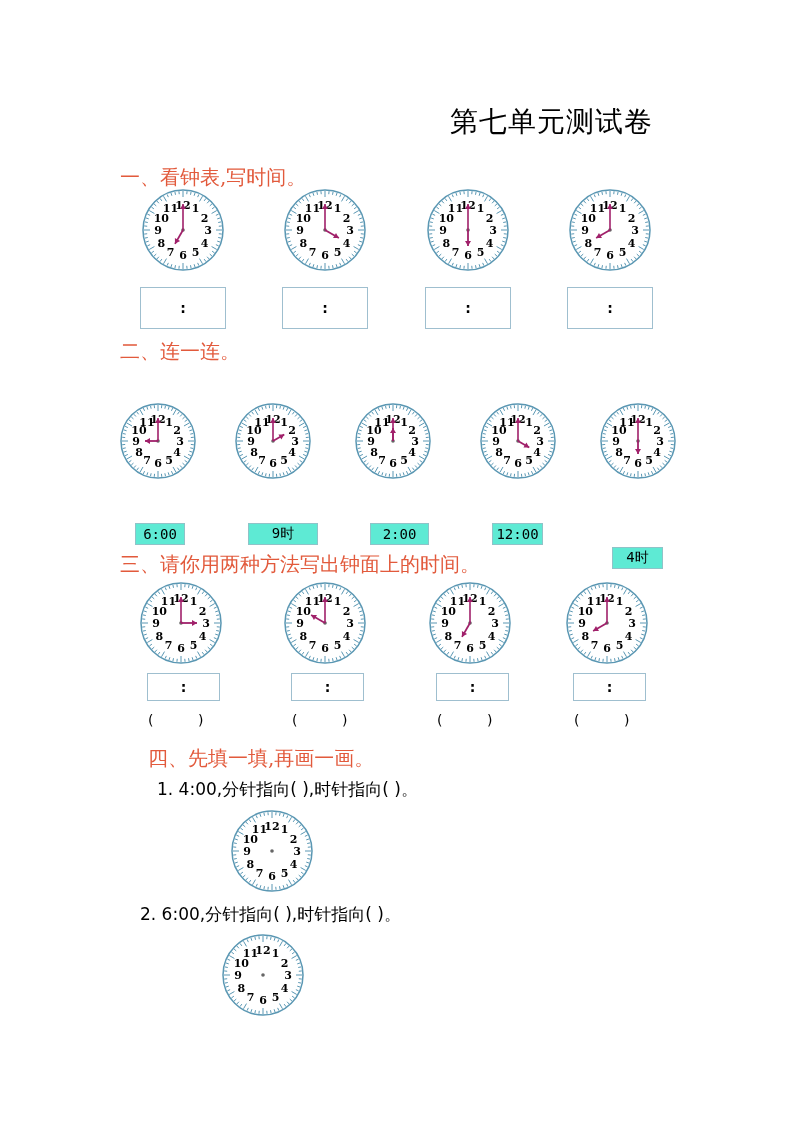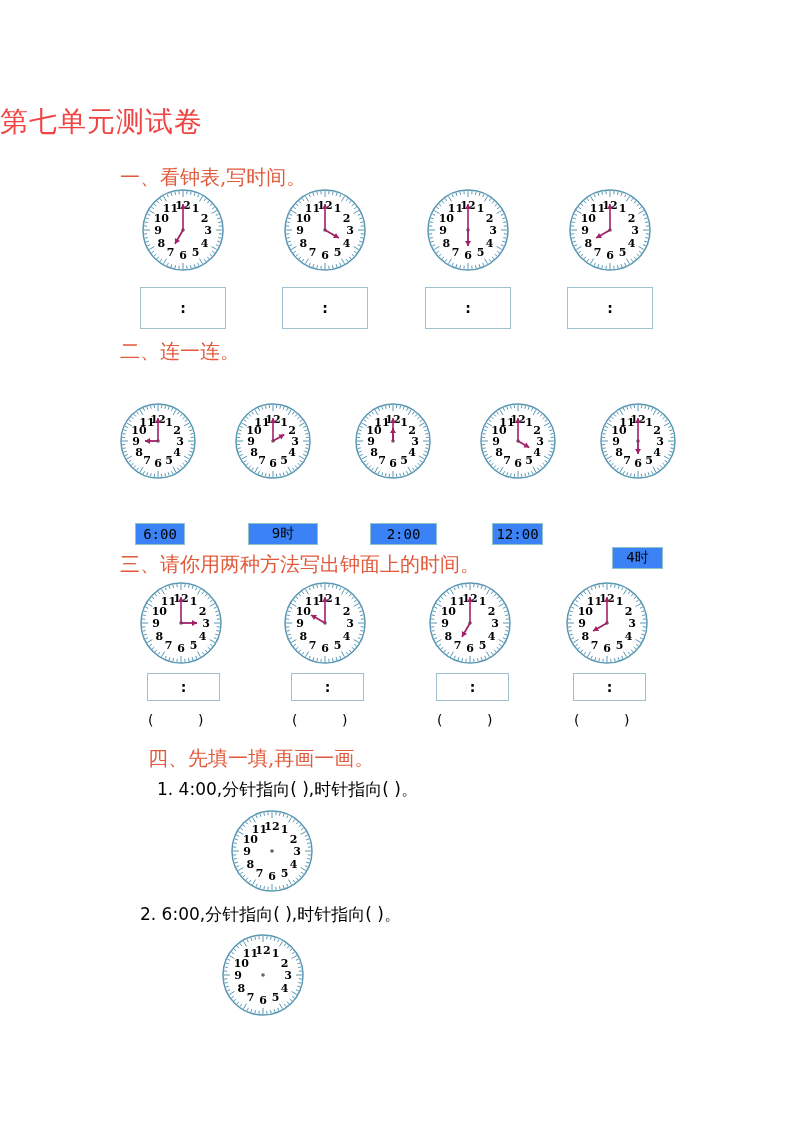--- a/index.html
+++ b/index.html
@@ -1,22 +1,22 @@
 <!DOCTYPE html>
 <html><head>
 <meta charset="utf-8">
 <style>
   * { box-sizing: border-box; margin: 0; padding: 0; }
   body { width: 793px; height: 1122px; background: #ffffff; position: relative; overflow: hidden; font-family: "DejaVu Serif", "Liberation Serif", serif; color: #000; }
   .abs { position: absolute; }
-  .title { left: 0; width: 653px; top: 103px; text-align: left; font-size: 28px; font-family: "DejaVu Serif", serif; letter-spacing: 1px; color: #ef4444; }
+  .title { left: 0; width: 653px; top: 103px; text-align: right; font-size: 28px; font-family: "DejaVu Serif", serif; letter-spacing: 1px; color: #000000; }
   .sec { font-size: 20px; color: #d9534f; color: #e25a3c; font-family: "DejaVu Serif", serif; }
   .clock { position: absolute; }
   .ansbox { position: absolute; border: 1px solid #9fbfcf; background: #fff; display: flex; align-items: center; justify-content: center; font-size: 14px; font-weight: bold; font-family: "DejaVu Sans", sans-serif; }
-  .opt { position: absolute; border: 1px solid #8fc3c8; background: #3b82f6; display:flex; align-items:center; justify-content:center; font-size: 14px; font-family: "DejaVu Sans Mono", monospace; height: 22px; }
+  .opt { position: absolute; border: 1px solid #8fc3c8; background: #5eead4; display:flex; align-items:center; justify-content:center; font-size: 14px; font-family: "DejaVu Sans Mono", monospace; height: 22px; }
   .paren { position: absolute; font-size: 14px; font-family: "DejaVu Sans", sans-serif; }
   .q { position: absolute; font-size: 17px; font-family: "DejaVu Sans", sans-serif; }
 </style>
 </head>
 <body>
 
 <div class="abs title">第七单元测试卷</div>
 
 <div class="abs sec" style="left:120px;top:164px;">一、看钟表,写时间。</div>
 <div id="s1">
@@ -743,21 +743,21 @@
       <text x="-11.00000000000001" y="-15.052558883257646" font-size="11" text-anchor="middle" font-family="DejaVu Serif, serif" font-weight="bold">11</text>
       <text x="-5.3884459162483544e-15" y="-18" font-size="11" text-anchor="middle" font-family="DejaVu Serif, serif" font-weight="bold">12</text>
       <circle cx="0" cy="0" r="1.8" fill="#666"></circle>
       <line x1="0" y1="0" x2="0" y2="-23" stroke="#a0206a" stroke-width="1.6"></line>
       <line x1="0" y1="0" x2="1.592040838891559e-15" y2="13" stroke="#a0206a" stroke-width="1.8"></line>
       <polygon points="0,-23 3,-18 -3,-18" fill="#a0206a"></polygon>
       <polygon points="1.592040838891559e-15,13 -2.999999999999999,8 3.000000000000001,8" fill="#a0206a"></polygon>
     </svg>
     <div class="opt" style="left:135px;top:523px;width:50px;">6:00</div>
     <div class="opt" style="left:248px;top:523px;width:70px;">9时</div>
-    <div class="opt" style="left:370px;top:523px;width:67px;">2:00</div>
+    <div class="opt" style="left:370px;top:523px;width:59px;">2:00</div>
     <div class="opt" style="left:492px;top:523px;width:51px;">12:00</div>
     <div class="opt" style="left:612px;top:523px;width:51px;margin-top:24px;">4时</div>
   </div>
 
 <div class="abs sec" style="left:120px;top:551px;">三、请你用两种方法写出钟面上的时间。</div>
 <div id="s3">
     <svg class="clock" style="left:139px;top:581px" width="84" height="84" viewBox="-42 -42 84 84">
       <circle cx="0" cy="0" r="40" fill="#fff" stroke="#5a97b3" stroke-width="1.5"></circle>
       <line x1="0" y1="-39" x2="0" y2="-33" stroke="#5a97b3" stroke-width="1"></line>
       <line x1="4.076610067438485" y1="-38.78635391936266" x2="3.7630246776355243" y2="-35.802788233257836" stroke="#5a97b3" stroke-width="1"></line>

